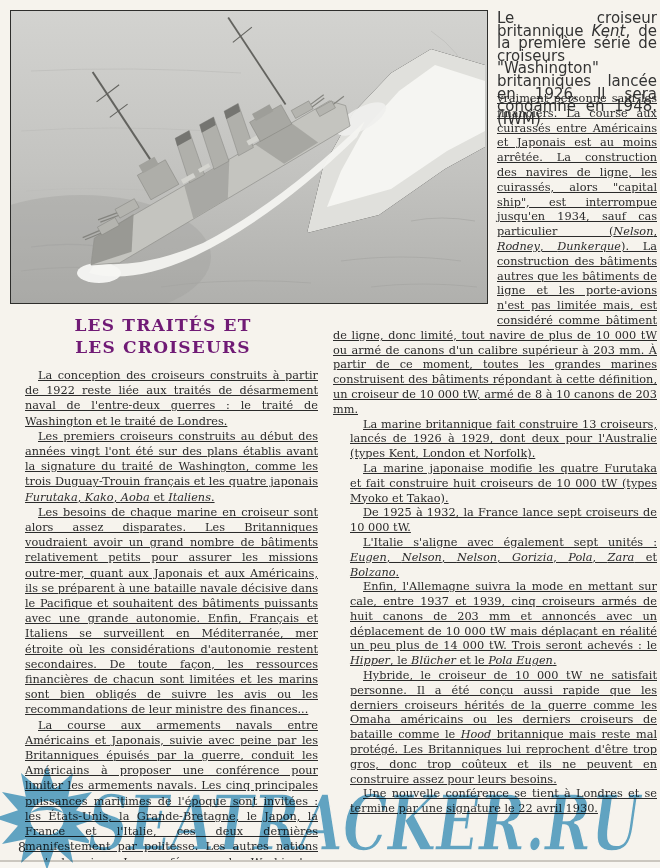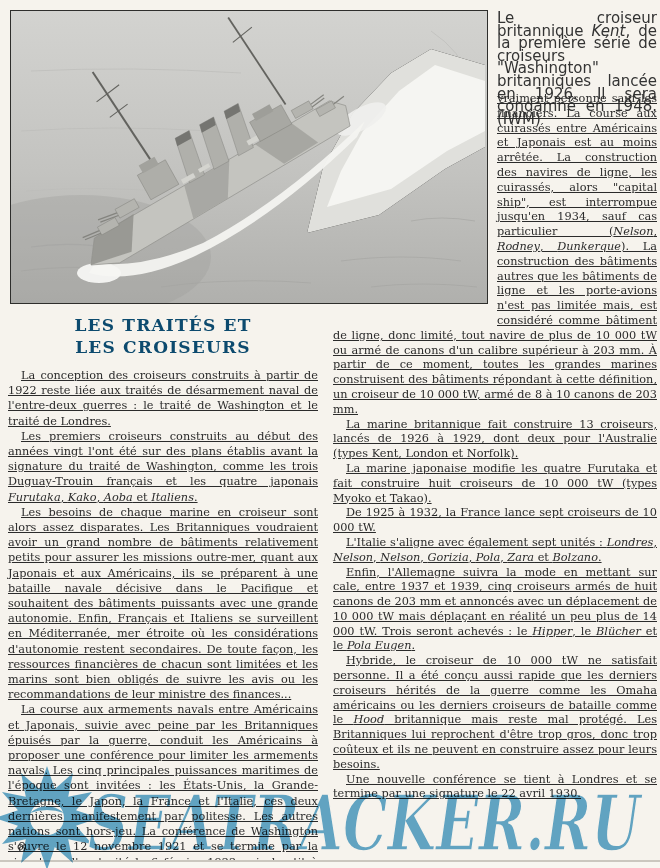--- a/index.html
+++ b/index.html
@@ -18,34 +18,34 @@
   
   .caption{
     position:absolute;left:497px;top:12px;width:160px;
     font-family:"DejaVu Sans", sans-serif;
     font-size:15px;line-height:12.6px;text-align:justify;color:#333;
   }
   
   .headline{
     position:absolute;left:8px;top:314px;width:310px;
     text-align:center;font-weight:bold;font-size:17px;line-height:22px;
-    letter-spacing:1.2px;color:#0c4a6e;
+    letter-spacing:1.2px;color:#701a75;
   }
   
   .col-left{
     position:absolute;left:8px;top:368px;width:310px;
     font-size:11.3px;line-height:15.2px;text-align:justify;
   }
   .col-right{
     position:absolute;left:333px;top:92px;width:324px;
     font-size:11.3px;line-height:14.8px;text-align:justify;
   }
   .photo-spacer{float:left;width:164px;height:226px;}
   p{margin:0;padding:0;text-decoration:underline;}
-  p.indent{text-indent:13px;}
+  p.indent{text-indent:13px;margin-left:17px;}
   
   .page-number{
     position:absolute;left:18px;top:840px;font-size:12.5px;color:#2b2b2b;
   }
   
   .watermark{
     position:absolute;left:0;top:0;width:660px;height:868px;
     pointer-events:none;mix-blend-mode:multiply;opacity:.87;font-style:italic;
   }
   .wm-text{position:absolute;left:88px;top:778px;}
@@ -149,21 +149,21 @@
     <p class="indent">Les besoins de chaque marine en croiseur sont alors assez disparates. Les Britanniques voudraient avoir un grand nombre de bâtiments relativement petits pour assurer les missions outre-mer, quant aux Japonais et aux Américains, ils se préparent à une bataille navale décisive dans le Pacifique et souhaitent des bâtiments puissants avec une grande autonomie. Enfin, Français et Italiens se surveillent en Méditerranée, mer étroite où les considérations d'autonomie restent secondaires. De toute façon, les ressources financières de chacun sont limitées et les marins sont bien obligés de suivre les avis ou les recommandations de leur ministre des finances...</p>
     <p class="indent">La course aux armements navals entre Américains et Japonais, suivie avec peine par les Britanniques épuisés par la guerre, conduit les Américains à proposer une conférence pour limiter les armements navals. Les cinq principales puissances maritimes de l'époque sont invitées : les États-Unis, la Grande-Bretagne, le Japon, la France et l'Italie, ces deux dernières manifestement par politesse. Les autres nations sont hors-jeu. La conférence de Washington s'ouvre le 12 novembre 1921 et se termine par la signature d'un traité le 6 février 1922 qui aboutit à une limitation des constructions navales ne satisfaisant</p>
   </div>
 
   <div class="col-right">
     <div class="photo-spacer"></div>
     <p>vraiment personne sauf les financiers. La course aux cuirassés entre Américains et Japonais est au moins arrêtée. La construction des navires de ligne, les cuirassés, alors "capital ship", est interrompue jusqu'en 1934, sauf cas particulier (<i>Nelson</i>, <i>Rodney</i>, <i>Dunkerque</i>). La construction des bâtiments autres que les bâtiments de ligne et les porte-avions n'est pas limitée mais, est considéré comme bâtiment de ligne, donc limité, tout navire de plus de 10 000 tW ou armé de canons d'un calibre supérieur à 203 mm. À partir de ce moment, toutes les grandes marines construisent des bâtiments répondant à cette définition, un croiseur de 10 000 tW, armé de 8 à 10 canons de 203 mm.</p>
     <p class="indent">La marine britannique fait construire 13 croiseurs, lancés de 1926 à 1929, dont deux pour l'Australie (types Kent, London et Norfolk).</p>
     <p class="indent">La marine japonaise modifie les quatre Furutaka et fait construire huit croiseurs de 10 000 tW (types Myoko et Takao).</p>
     <p class="indent">De 1925 à 1932, la France lance sept croiseurs de 10 000 tW.</p>
-    <p class="indent">L'Italie s'aligne avec également sept unités : <i>Londres</i>, <i>Nelson</i>, <i>Nelson</i>, <i>Gorizia</i>, <i>Pola</i>, <i>Zara</i> et <i>Bolzano</i>.</p>
+    <p class="indent">L'Italie s'aligne avec également sept unités : <i>Eugen</i>, <i>Nelson</i>, <i>Nelson</i>, <i>Gorizia</i>, <i>Pola</i>, <i>Zara</i> et <i>Bolzano</i>.</p>
     <p class="indent">Enfin, l'Allemagne suivra la mode en mettant sur cale, entre 1937 et 1939, cinq croiseurs armés de huit canons de 203 mm et annoncés avec un déplacement de 10 000 tW mais déplaçant en réalité un peu plus de 14 000 tW. Trois seront achevés : le <i>Hipper</i>, le <i>Blücher</i> et le <i>Pola Eugen</i>.</p>
     <p class="indent">Hybride, le croiseur de 10 000 tW ne satisfait personne. Il a été conçu aussi rapide que les derniers croiseurs hérités de la guerre comme les Omaha américains ou les derniers croiseurs de bataille comme le <i>Hood</i> britannique mais reste mal protégé. Les Britanniques lui reprochent d'être trop gros, donc trop coûteux et ils ne peuvent en construire assez pour leurs besoins.</p>
     <p class="indent">Une nouvelle conférence se tient à Londres et se termine par une signature le 22 avril 1930.</p>
   </div>
 
   <div class="page-number">8</div>
 
   <div class="scan-edge"></div>
   <div class="scan-below"></div>
 

